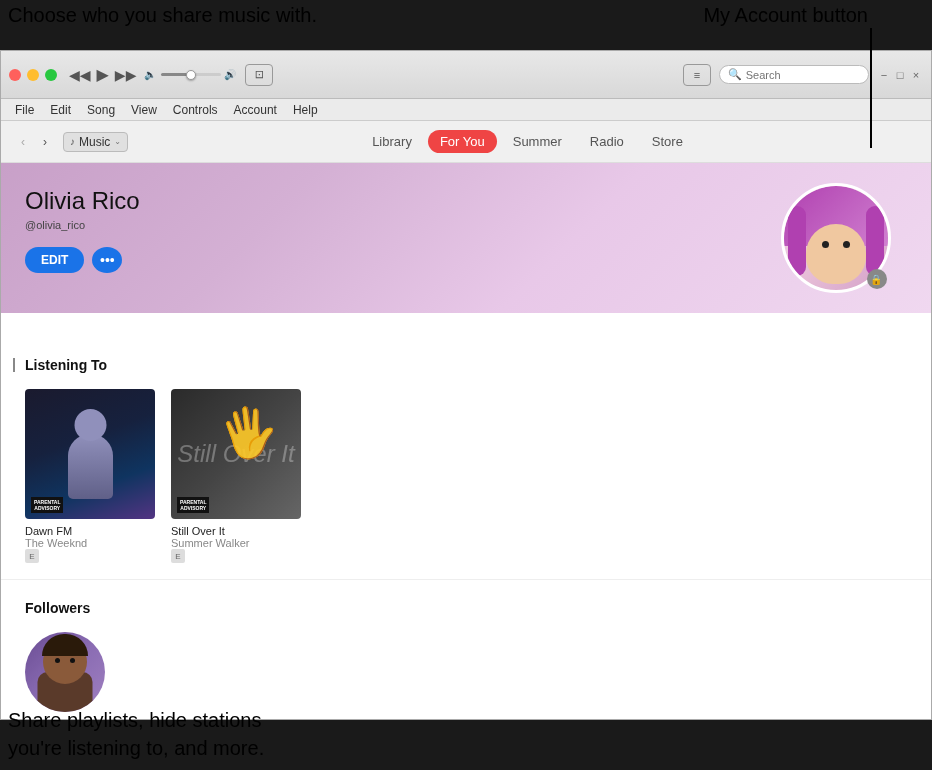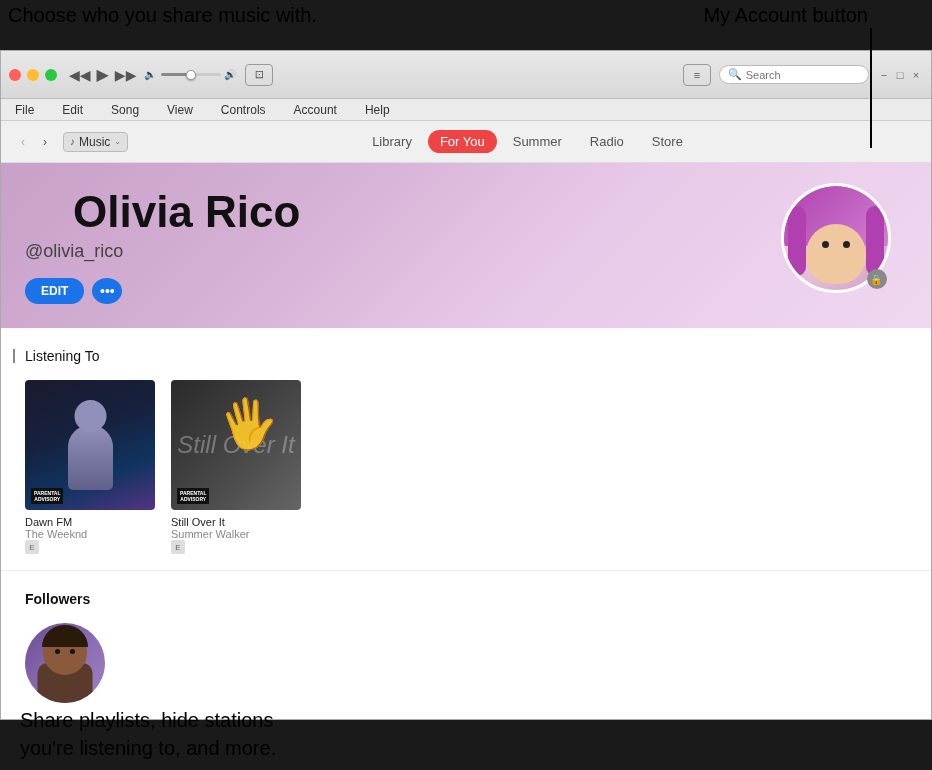--- a/index.html
+++ b/index.html
@@ -33,21 +33,21 @@
       color: #000;
       font-weight: 400;
     }
 
     
     .bottom-annotation {
       position: absolute;
       bottom: 0;
       left: 0;
       width: 932px;
-      padding: 8px 20px;
+      padding: 8px 8px;
       z-index: 100;
     }
     .bottom-annotation-text {
       font-size: 20px;
       color: #000;
       font-weight: 400;
       line-height: 1.4;
     }
 
     
@@ -230,21 +230,21 @@
     }
 
     
     .menu-bar {
       height: 22px;
       background: #ebebeb;
       border-bottom: 1px solid #ccc;
       display: flex;
       align-items: center;
       padding: 0 8px;
-      gap: 16px;
+      gap: 4px;
       flex-shrink: 0;
     }
     .menu-item {
       font-size: 12px;
       color: #333;
       padding: 2px 6px;
       cursor: pointer;
       border-radius: 3px;
     }
 
@@ -323,28 +323,27 @@
     
     .profile-area {
       background: linear-gradient(135deg, #c8a0c8 0%, #d4b0d4 30%, #e8c8e8 60%, #f0d8f0 100%);
       min-height: 150px;
       position: relative;
       padding: 24px 24px 24px 24px;
       flex-shrink: 0;
     }
 
     .profile-name {
-      font-size: 44px;
-      font-weight: 700;
+      font-size: 24px;
+      font-weight: 400;
       color: #111;
       margin-bottom: 4px;
-      margin-left: 48px;
     }
     .profile-handle {
-      font-size: 18px;
+      font-size: 11px;
       color: #444;
       margin-bottom: 16px;
     }
     .profile-buttons {
       display: flex;
       gap: 8px;
     }
     .edit-btn {
       background: #1a73e8;
       color: #fff;
@@ -421,24 +420,25 @@
       border-radius: 4px;
     }
 
     
     .section {
       padding: 20px 24px 16px;
       border-bottom: 1px solid #eee;
     }
     .section-title {
       font-size: 14px;
-      font-weight: 400;
+      font-weight: 700;
       color: #111;
       margin-bottom: 16px;
       position: relative;
+      margin-top: 24px;
     }
     .section-title::before {
       content: '';
       position: absolute;
       left: -12px;
       top: 50%;
       transform: translateY(-50%);
       width: 2px;
       height: 14px;
       background: #888;

